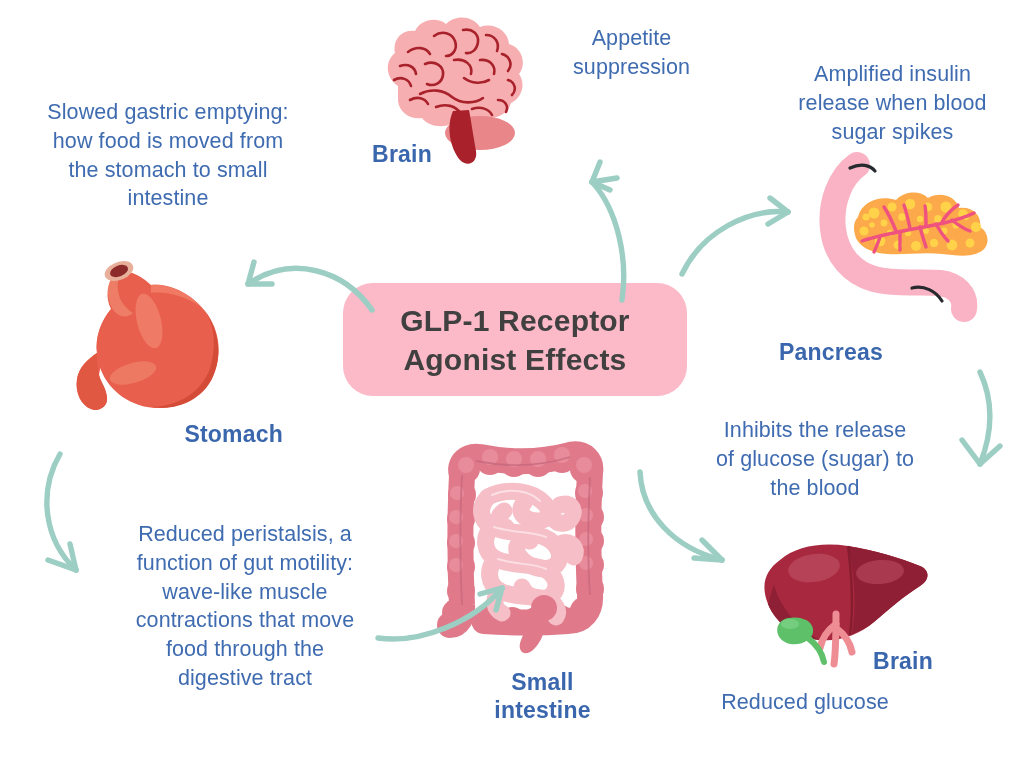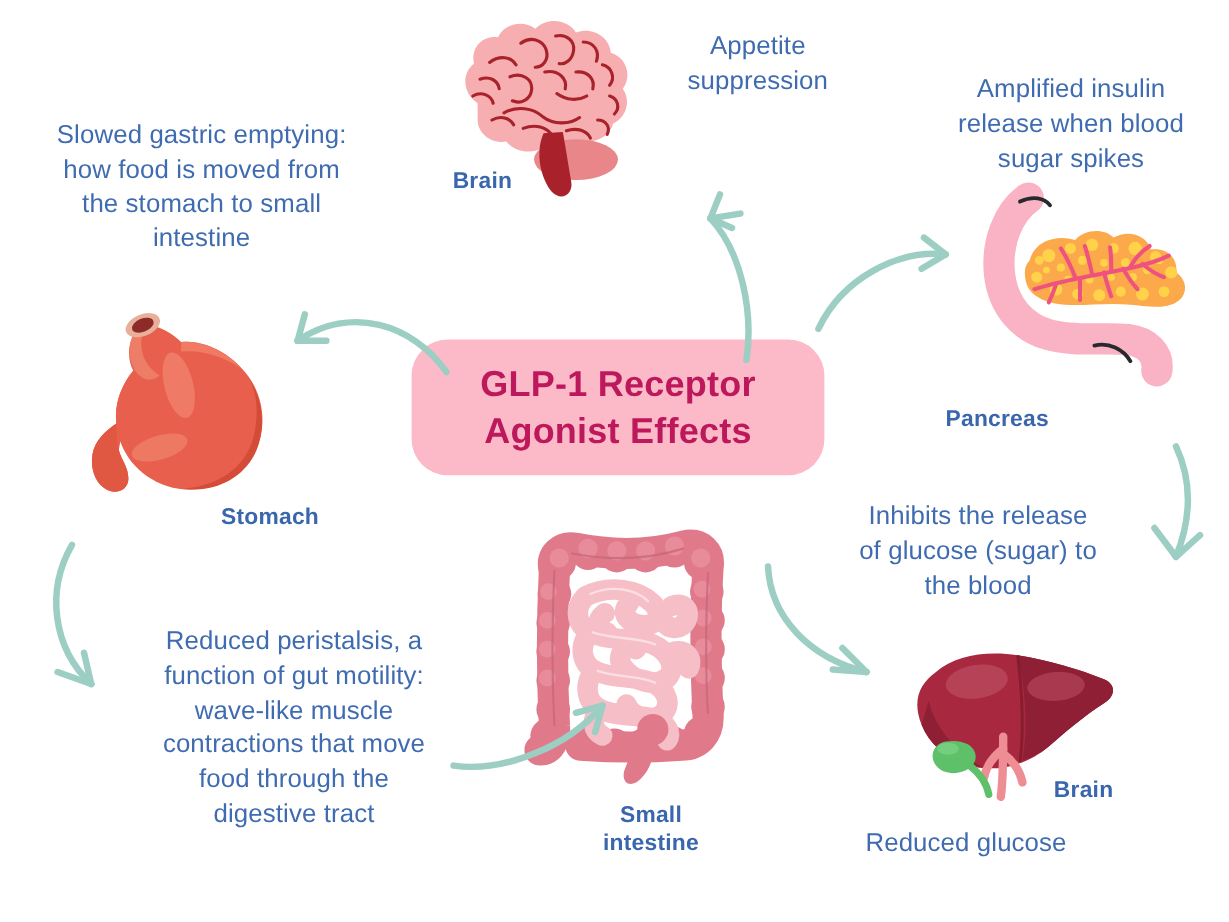--- a/index.html
+++ b/index.html
@@ -23,41 +23,41 @@
   .desc {
     color: #3f6bb0;
     font-size: 21.5px;
     line-height: 1.34;
     text-align: center;
     font-weight: 400;
     letter-spacing: .1px;
   }
   .organ-label {
     color: #3a66ad;
-    font-size: 19px;
+    font-size: 23px;
     font-weight: bold;
     text-align: center;
     line-height: 1.22;
     letter-spacing: .2px;
   }
 
   
   #center-card {
     left: 343px;
     top: 283px;
     width: 344px;
     height: 113px;
     background: #fcb9c8;
     border-radius: 30px;
     display: flex;
     align-items: center;
     justify-content: center;
   }
   #center-card .title {
-    color: #be185d;
+    color: #404040;
     font-size: 30px;
     font-weight: bold;
     text-align: center;
     line-height: 1.3;
     letter-spacing: .2px;
   }
 
   svg.art { display: block; overflow: visible; }
   svg.arrow { display: block; overflow: visible; }
 </style>
@@ -180,21 +180,21 @@
       <path d="M150 56 C164 76 168 102 157 124 C146 145 122 156 98 152
                C130 150 150 132 156 110 C162 86 158 68 150 56 Z" fill="#d44b38"></path>
       <path d="M96 30 C110 28 132 36 146 52 C132 42 112 36 96 38 Z" fill="#f07a63"></path>
       <ellipse cx="94" cy="66" rx="12" ry="28" transform="rotate(-14 94 66)" fill="#f2836d" opacity=".75"></ellipse>
       <ellipse cx="78" cy="118" rx="24" ry="10" transform="rotate(-16 78 118)" fill="#f08a72" opacity=".6"></ellipse>
       <path d="M58 20 C52 30 51 42 57 53 C62 62 72 64 78 58 C72 54 66 48 64 40 C62 32 62 25 66 20 Z" fill="#f08a72" opacity=".7"></path>
       <ellipse cx="64" cy="16" rx="15" ry="9" transform="rotate(-22 64 16)" fill="#e8b09a"></ellipse>
       <ellipse cx="64" cy="16" rx="9.5" ry="5.5" transform="rotate(-22 64 16)" fill="#8d2b2b"></ellipse>
     </svg>
   </div>
-  <div class="abs organ-label" style="left:150px; top:420px; width:150px;">Stomach</div>
+  <div class="abs organ-label" style="left:133px; top:420px; width:150px;text-align:right;">Stomach</div>
 
   <div class="abs desc" style="left:8px; top:98px; width:320px;">
     <div>Slowed gastric emptying:</div>
     <div>how food is moved from</div>
     <div>the stomach to small</div>
     <div>intestine</div>
   </div>
 
   <div class="abs" style="left:432px; top:445px;">
     <svg class="art" width="185" height="215" viewBox="0 0 185 215">

